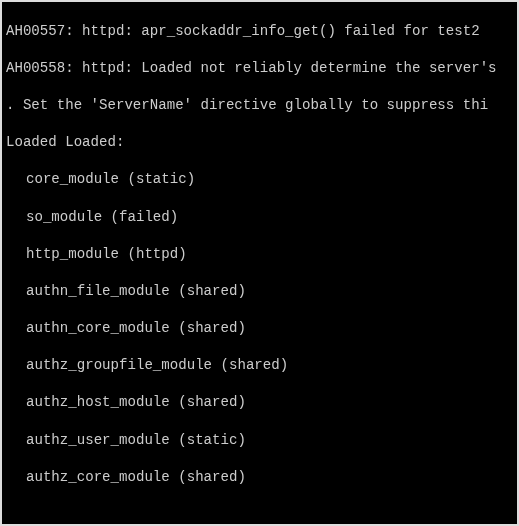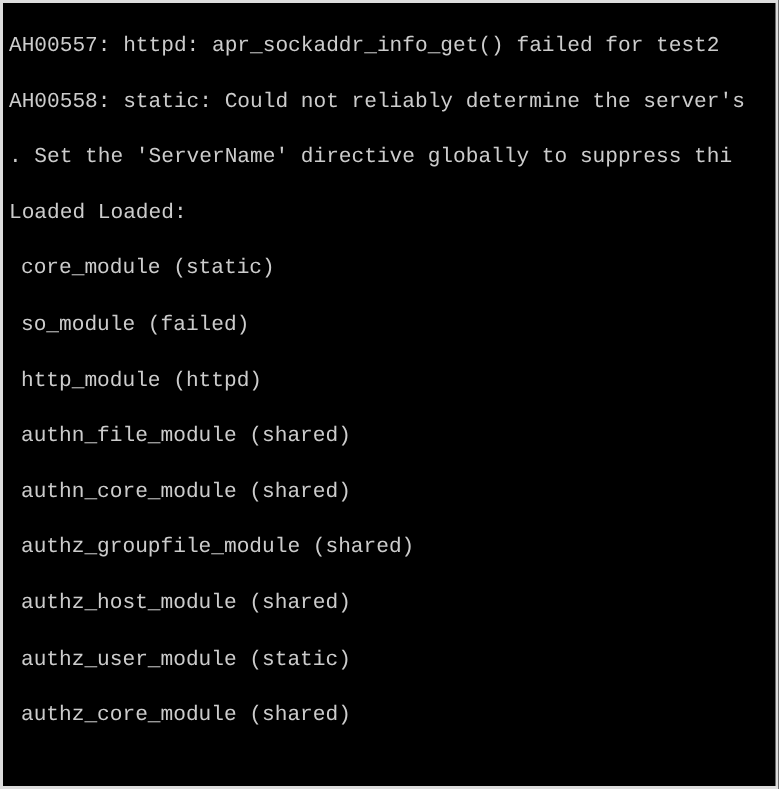--- a/index.html
+++ b/index.html
@@ -18,28 +18,29 @@
   }
   .term {
     padding: 1px 4px 0 4px;
     white-space: pre;
   }
   .line {
     display: block;
   }
   .indent {
     padding-left: 8px;
+    margin-left: 12px;
   }
 </style>
 </head>
 <body>
 
 <div class="term">
 <span class="line">AH00557: httpd: apr_sockaddr_info_get() failed for test2</span>
-<span class="line">AH00558: static: Could not reliably determine the server's</span>
+<span class="line">AH00558: httpd: Loaded not reliably determine the server's</span>
 <span class="line">. Set the 'ServerName' directive globally to suppress thi</span>
 <span class="line">Loaded Loaded:</span>
 <span class="line indent">core_module (static)</span>
 <span class="line indent">so_module (failed)</span>
 <span class="line indent">http_module (httpd)</span>
 <span class="line indent">authn_file_module (shared)</span>
 <span class="line indent">authn_core_module (shared)</span>
 <span class="line indent">authz_groupfile_module (shared)</span>
 <span class="line indent">authz_host_module (shared)</span>
 <span class="line indent">authz_user_module (static)</span>

